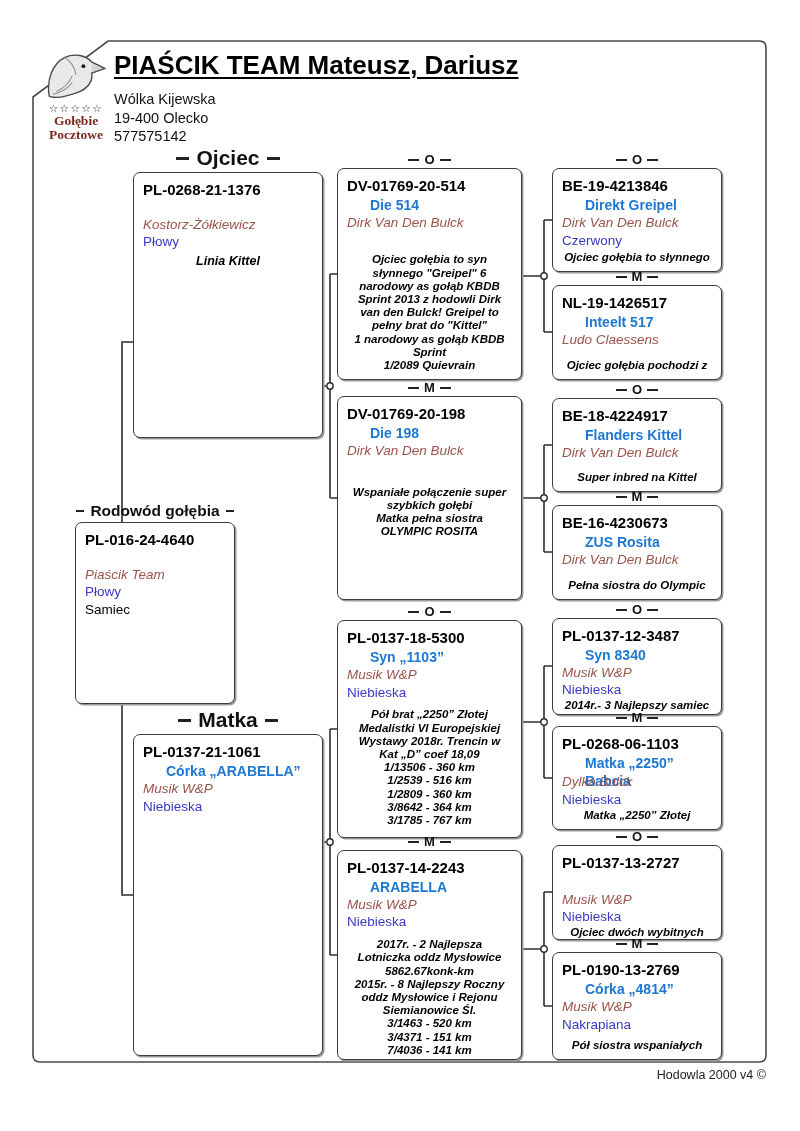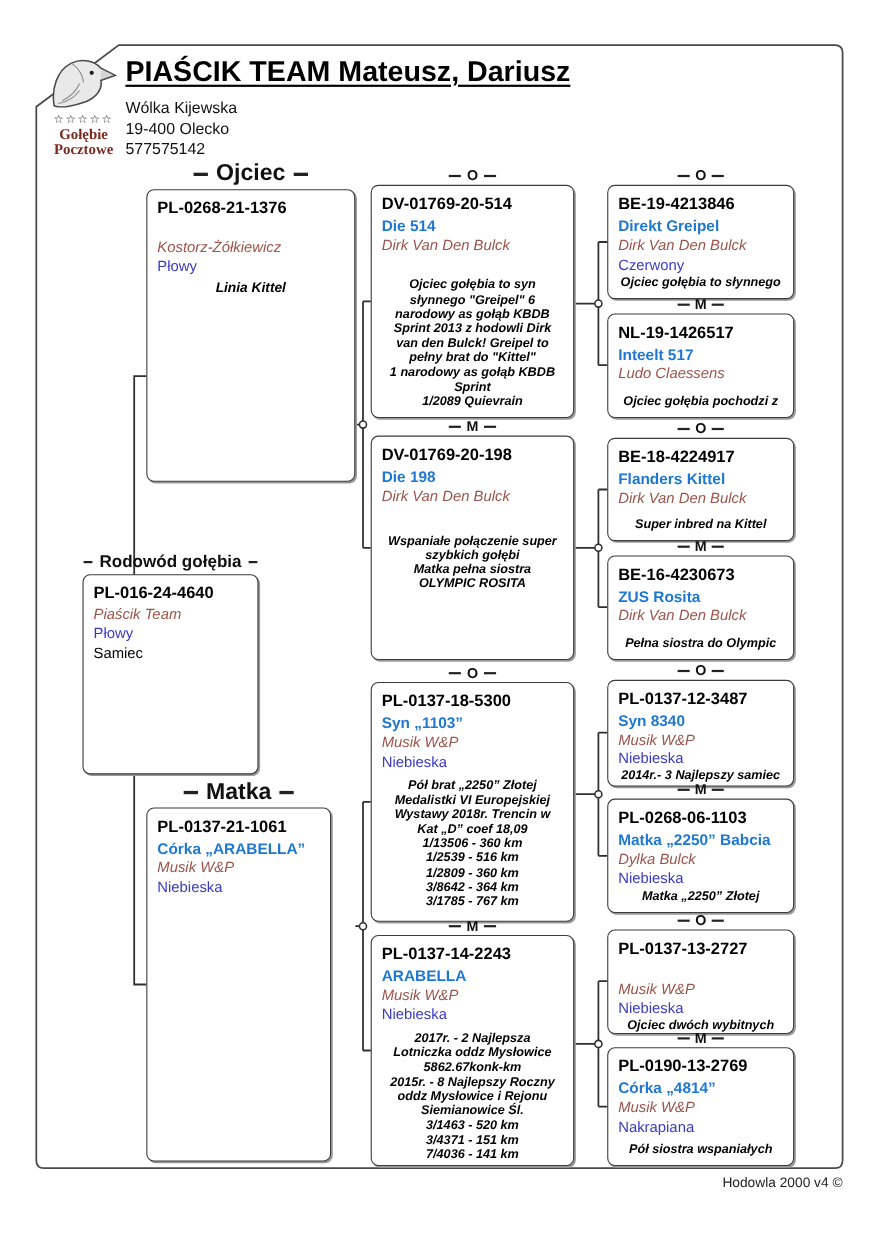--- a/index.html
+++ b/index.html
@@ -26,21 +26,21 @@
   .tag::before, .tag::after { content:""; width:11px; border-top:2.5px solid #222; }
 
   .biglabel { position:absolute; top:-27px; left:0; right:0; display:flex; align-items:center; justify-content:center;
               gap:7px; font-size:21px; font-weight:bold; color:#111; white-space:nowrap; }
   .biglabel::before, .biglabel::after { content:""; width:13px; border-top:3px solid #222; }
   .midlabel { position:absolute; top:-21px; left:0; right:0; display:flex; align-items:center; justify-content:center;
               gap:6px; font-size:15.5px; font-weight:bold; color:#111; white-space:nowrap; }
   .midlabel::before, .midlabel::after { content:""; width:12px; border-top:2.5px solid #222; }
 
   .ring      { font-size:15px;   font-weight:bold; line-height:1.3; color:#000; white-space:nowrap; }
-  .p-name    { font-size:14px;   font-weight:bold; line-height:1.3; color:var(--name-blue,#1E78D2); min-height:18px; }
+  .p-name    { font-size:14px;   font-weight:bold; line-height:1.3; color:var(--name-blue,#1E78D2); min-height:18px;margin-left:23px; }
   .p-breeder { font-size:13.5px; font-style:italic; line-height:1.32; color:var(--breeder-brown,#9A544A); }
   .p-color   { font-size:13.5px; line-height:1.32; color:var(--color-blue,#3A3AC4); }
   .p-sex     { font-size:13.5px; line-height:1.32; color:#000; }
   .p-note    { font-size:11.5px; font-weight:bold; font-style:italic; line-height:1.15; white-space:pre-line; color:#000;text-align:center; }
   .note-bottom { margin-top:auto; }
 </style>
 </head>
 <body>
 
 <div id="page">
@@ -93,26 +93,26 @@
     <div class="p-breeder" style="margin-top:16px;">Kostorz-Żółkiewicz</div>
     <div class="p-color">Płowy</div>
     <div class="p-note" style="margin-top:3px; font-size:12.5px;">Linia Kittel</div>
   </div>
 
   <div class="box" style="left:75px; top:522px; width:160px; height:182px;">
     <div class="midlabel">
         <span>Rodowód gołębia</span>
       </div>
     <div class="ring">PL-016-24-4640</div>
-    <div class="p-breeder" style="">Piaścik Team</div>
+    <div class="p-breeder" style="margin-top:16px;">Piaścik Team</div>
     <div class="p-color">Płowy</div>
     <div class="p-sex">Samiec</div>
   </div>
 
-  <div class="box" style="left:133px; top:734px; width:168px; height:322px;">
+  <div class="box" style="left:133px; top:734px; width:190px; height:322px;">
     <div class="biglabel">
         <span>Matka</span>
       </div>
     <div class="ring">PL-0137-21-1061</div>
     <div class="p-name">Córka „ARABELLA”</div>
     <div class="p-breeder">Musik W&amp;P</div>
     <div class="p-color">Niebieska</div>
   </div>
 
   <div class="box" style="left:337px; top:168px; width:185px; height:212px;">

